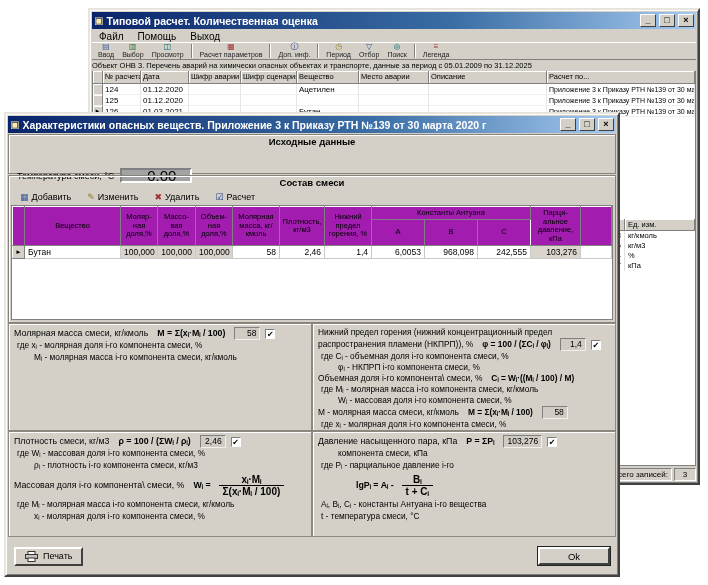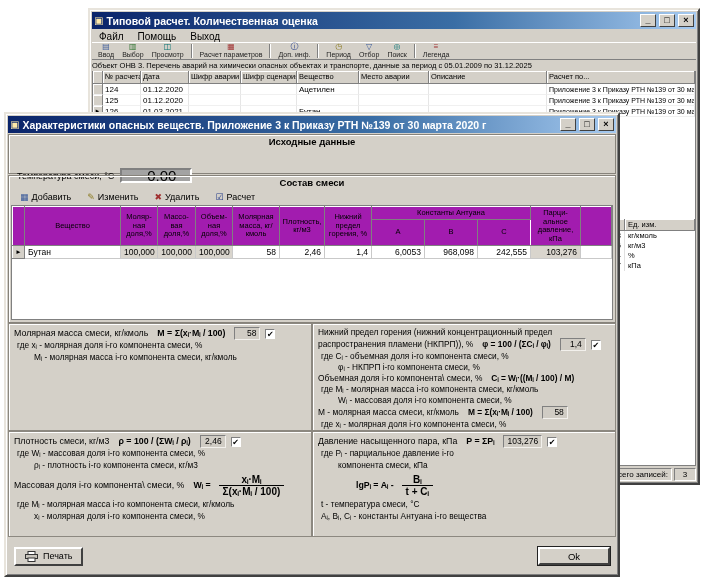--- a/index.html
+++ b/index.html
@@ -387,27 +387,27 @@
             <span>Массовая доля i-го компонента\ смеси, %</span><span class="f-exp">Wᵢ =</span><span class="frac"><span class="num">xᵢ·Mᵢ</span><span class="den">Σ(xᵢ·Mᵢ / 100)</span></span>
           </div>
           <div class="note">где Mᵢ - молярная масса i-го компонента смеси, кг/кмоль</div>
           <div class="note ind">xᵢ - молярная доля i-го компонента смеси, %</div>
         </div>
 
         <div class="quad q-br">
           <div class="f-line">
             <span>Давление насыщенного пара, кПа</span><span class="f-exp">P = ΣPᵢ</span><span class="f-val">103,276</span><span class="f-chk"><span>✔</span></span>
           </div>
+          <div class="note ind">компонента смеси, кПа</div>
           <div class="note">где Pᵢ - парциальное давление i-го</div>
-          <div class="note ind">компонента смеси, кПа</div>
           <div class="f-line fml-row" style="padding-left:38px;">
             <span class="f-exp" style="margin-left:0">lgPᵢ = Aᵢ -</span><span class="frac"><span class="num">Bᵢ</span><span class="den">t + Cᵢ</span></span>
           </div>
+          <div class="note">Aᵢ, Bᵢ, Cᵢ - константы Антуана i-го вещества</div>
           <div class="note">t - температура смеси, °С</div>
-          <div class="note">Aᵢ, Bᵢ, Cᵢ - константы Антуана i-го вещества</div>
         </div>
       </div>
 
       <div class="btnbar">
         <button class="print-btn">
           <svg width="13" height="11" aria-hidden="true">
             <rect x="3" y="0.5" width="7" height="3" fill="#fff" stroke="#333"></rect>
             <rect x="0.5" y="3.5" width="12" height="4" fill="#c8c4bc" stroke="#333"></rect>
             <rect x="3" y="7" width="7" height="3.5" fill="#fff" stroke="#333"></rect>
           </svg>

